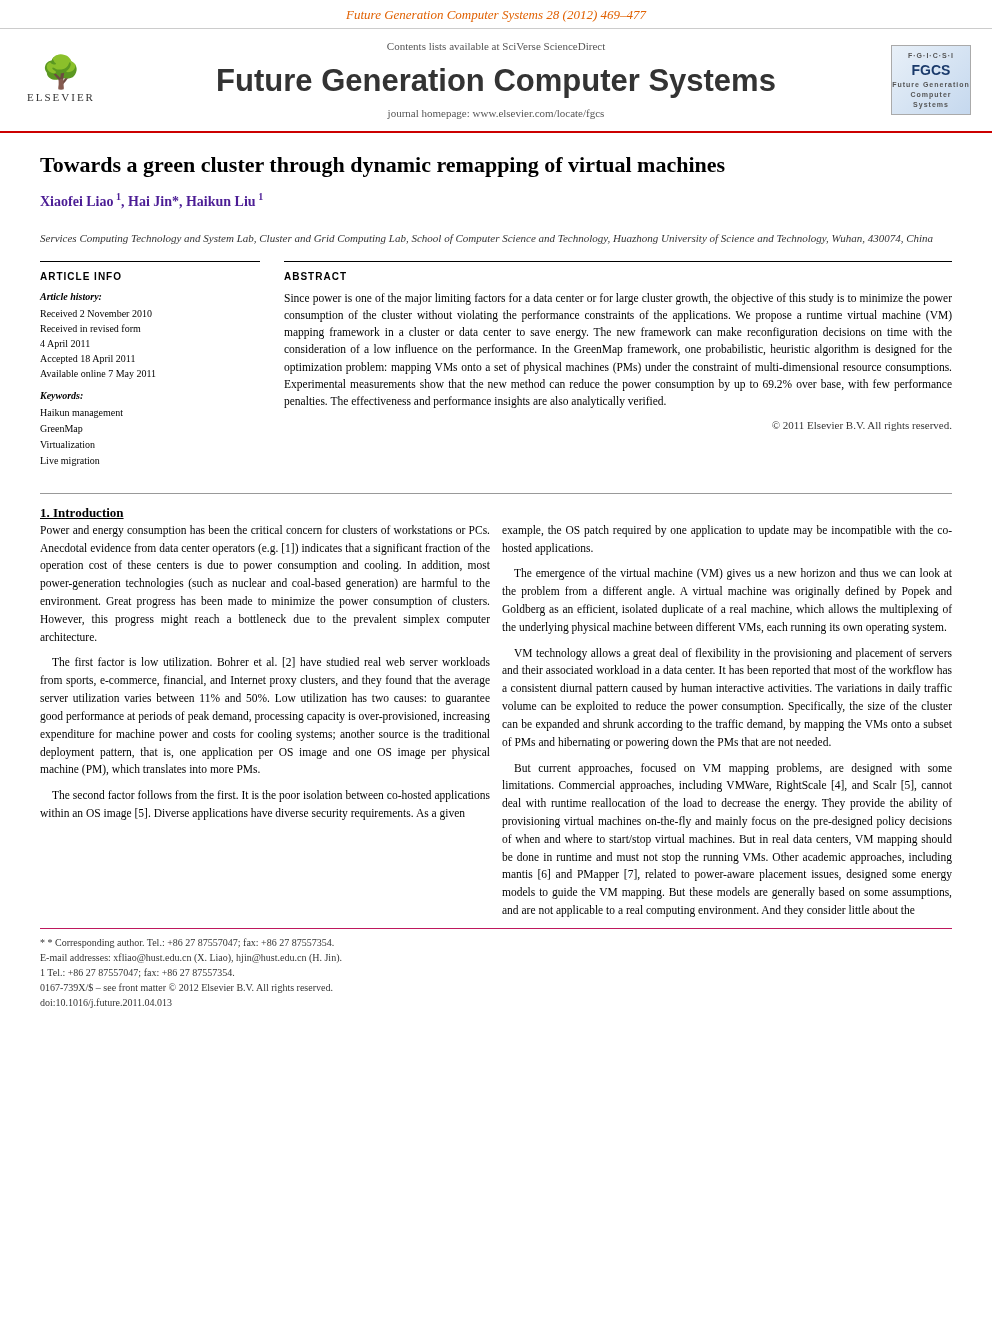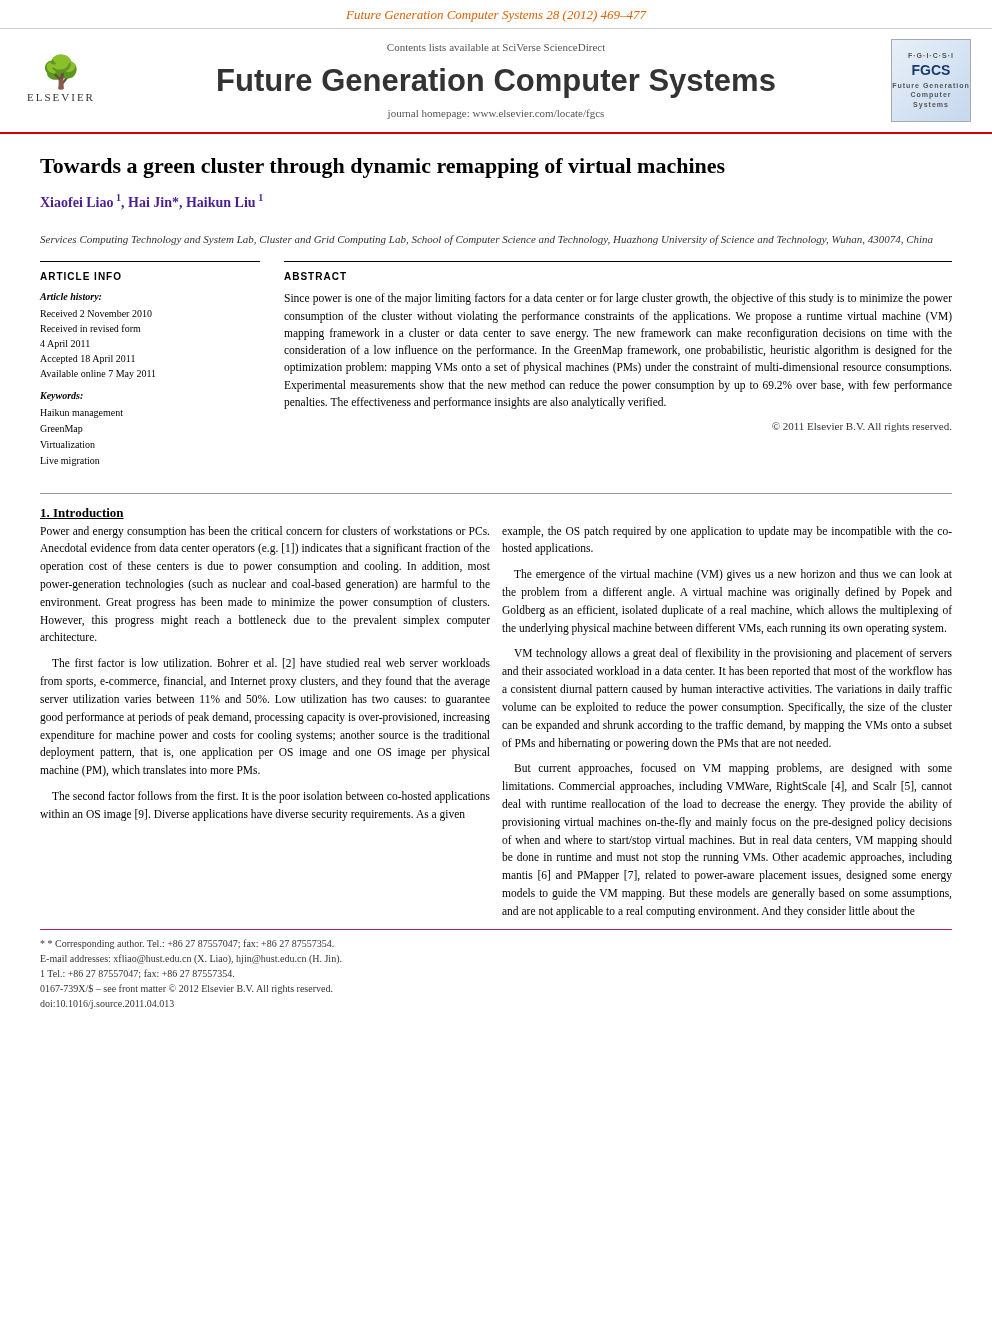--- a/index.html
+++ b/index.html
@@ -79,21 +79,21 @@
     }
     .banner-right {
       width: 90px;
       flex-shrink: 0;
       display: flex;
       align-items: center;
       justify-content: center;
     }
     .fgcs-badge {
       width: 80px;
-      height: 83px;
+      height: 70px;
       background: linear-gradient(135deg, #e8f0f8 0%, #c5d8ee 100%);
       border: 1px solid #aaa;
       display: flex;
       flex-direction: column;
       align-items: center;
       justify-content: center;
       font-size: 9px;
       color: #333;
       font-family: Arial, sans-serif;
       font-weight: bold;
@@ -332,37 +332,37 @@
     </div>
 
     <hr class="divider-line">
 
     <div class="body-section">
       <h2>1.  Introduction</h2>
       <div class="body-two-col">
         <div class="body-col">
           <p>Power and energy consumption has been the critical concern for clusters of workstations or PCs. Anecdotal evidence from data center operators (e.g. [1]) indicates that a significant fraction of the operation cost of these centers is due to power consumption and cooling. In addition, most power-generation technologies (such as nuclear and coal-based generation) are harmful to the environment. Great progress has been made to minimize the power consumption of clusters. However, this progress might reach a bottleneck due to the prevalent simplex computer architecture.</p>
           <p>The first factor is low utilization. Bohrer et al. [2] have studied real web server workloads from sports, e-commerce, financial, and Internet proxy clusters, and they found that the average server utilization varies between 11% and 50%. Low utilization has two causes: to guarantee good performance at periods of peak demand, processing capacity is over-provisioned, increasing expenditure for machine power and costs for cooling systems; another source is the traditional deployment pattern, that is, one application per OS image and one OS image per physical machine (PM), which translates into more PMs.</p>
-          <p>The second factor follows from the first. It is the poor isolation between co-hosted applications within an OS image [9]. Diverse applications have diverse security requirements. As a given</p>
+          <p>The second factor follows from the first. It is the poor isolation between co-hosted applications within an OS image [5]. Diverse applications have diverse security requirements. As a given</p>
         </div>
         <div class="body-col">
           <p>example, the OS patch required by one application to update may be incompatible with the co-hosted applications.</p>
           <p>The emergence of the virtual machine (VM) gives us a new horizon and thus we can look at the problem from a different angle. A virtual machine was originally defined by Popek and Goldberg as an efficient, isolated duplicate of a real machine, which allows the multiplexing of the underlying physical machine between different VMs, each running its own operating system.</p>
           <p>VM technology allows a great deal of flexibility in the provisioning and placement of servers and their associated workload in a data center. It has been reported that most of the workflow has a consistent diurnal pattern caused by human interactive activities. The variations in daily traffic volume can be exploited to reduce the power consumption. Specifically, the size of the cluster can be expanded and shrunk according to the traffic demand, by mapping the VMs onto a subset of PMs and hibernating or powering down the PMs that are not needed.</p>
           <p>But current approaches, focused on VM mapping problems, are designed with some limitations. Commercial approaches, including VMWare, RightScale [4], and Scalr [5], cannot deal with runtime reallocation of the load to decrease the energy. They provide the ability of provisioning virtual machines on-the-fly and mainly focus on the pre-designed policy decisions of when and where to start/stop virtual machines. But in real data centers, VM mapping should be done in runtime and must not stop the running VMs. Other academic approaches, including mantis [6] and PMapper [7], related to power-aware placement issues, designed some energy models to guide the VM mapping. But these models are generally based on some assumptions, and are not applicable to a real computing environment. And they consider little about the</p>
         </div>
       </div>
     </div>
 
     <div class="footer-section">
       <div class="footnote">
         <span>* </span><span>* Corresponding author. Tel.: +86 27 87557047; fax: +86 27 87557354.</span>
       </div>
       <div class="footnote">E-mail addresses: xfliao@hust.edu.cn (X. Liao), hjin@hust.edu.cn (H. Jin).</div>
       <div class="footnote">1 Tel.: +86 27 87557047; fax: +86 27 87557354.</div>
       <div class="footnote">0167-739X/$ – see front matter © 2012 Elsevier B.V. All rights reserved.</div>
       <div class="footnote">
-        <span>doi:10.1016/j.source.2011.04.013</span>
+        <span>doi:10.1016/j.future.2011.04.013</span>
       </div>
     </div>
 
   </div>
 </div>
 
 </body></html>

